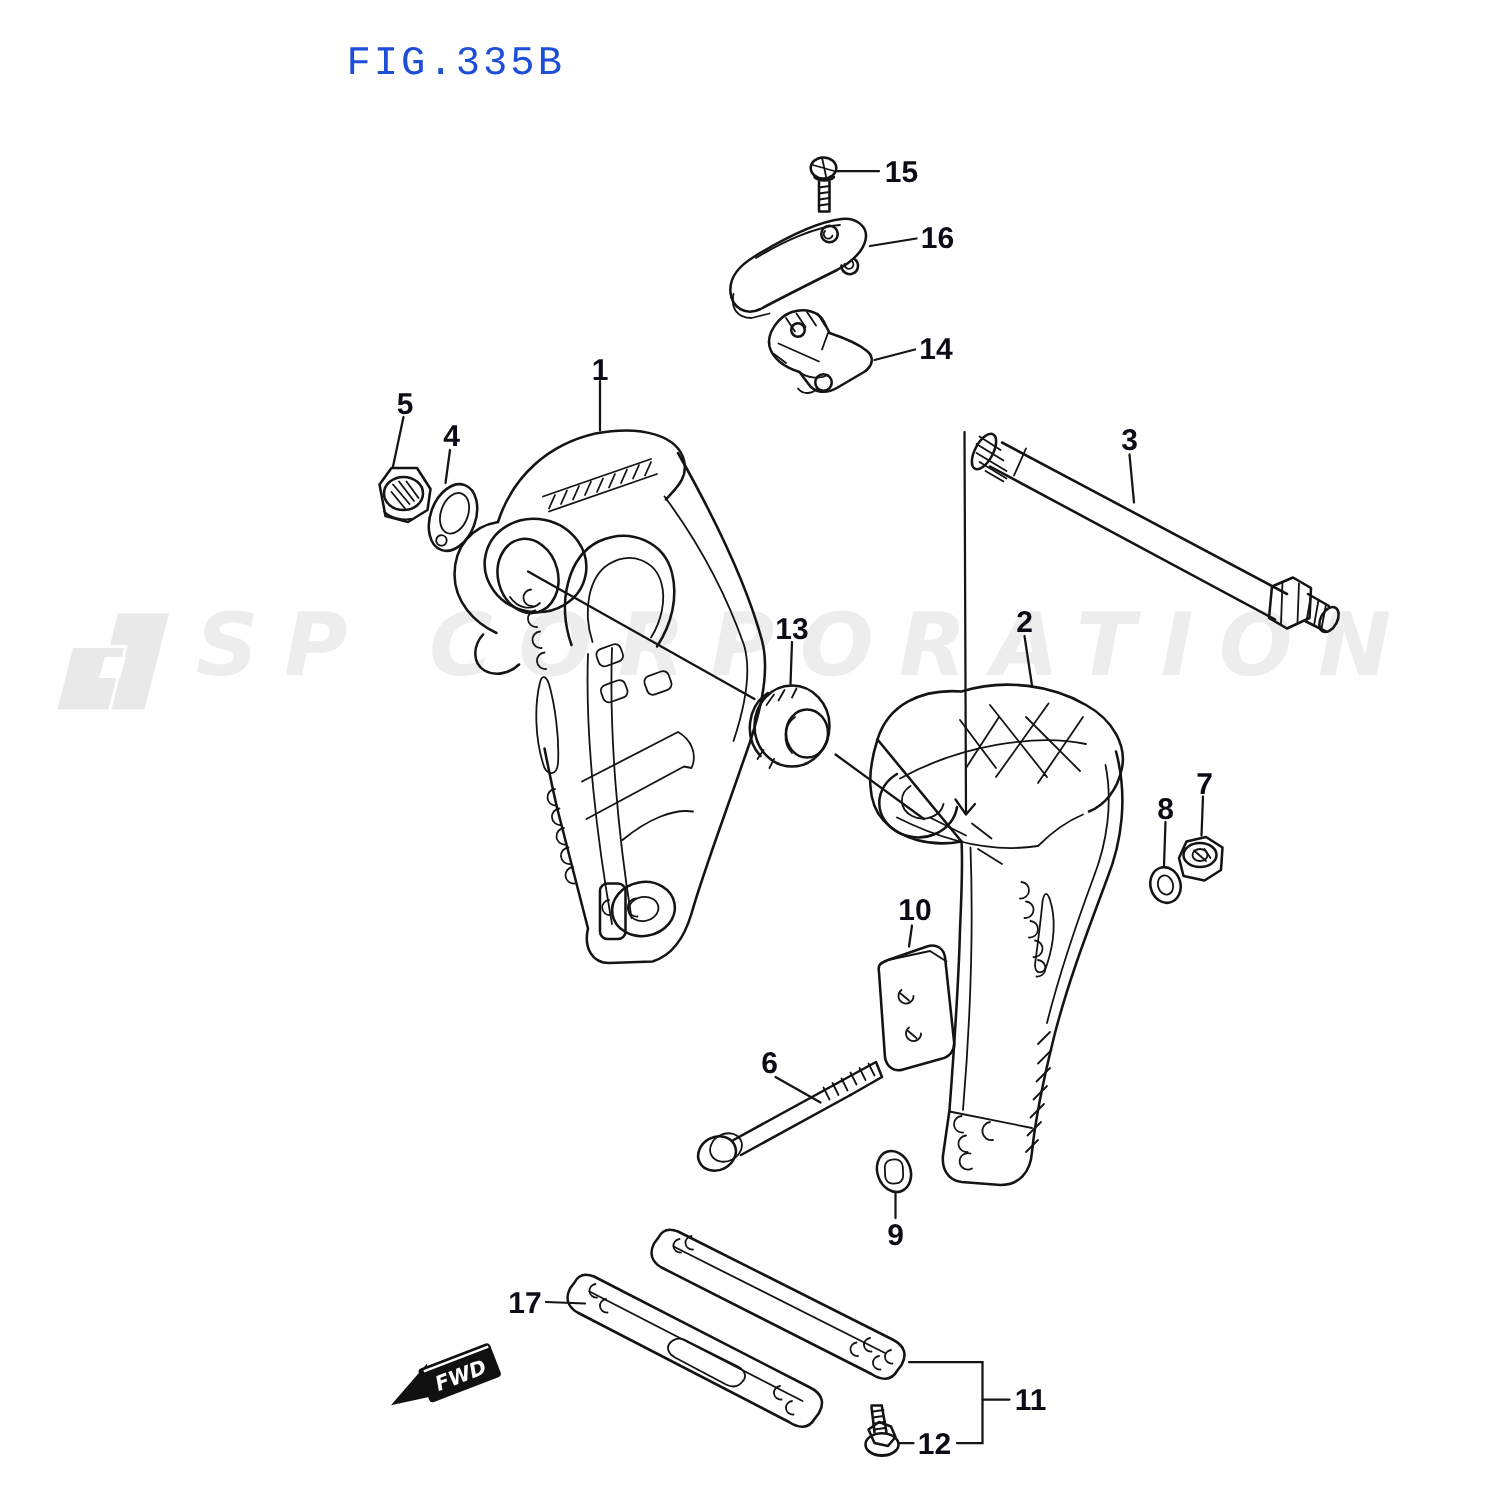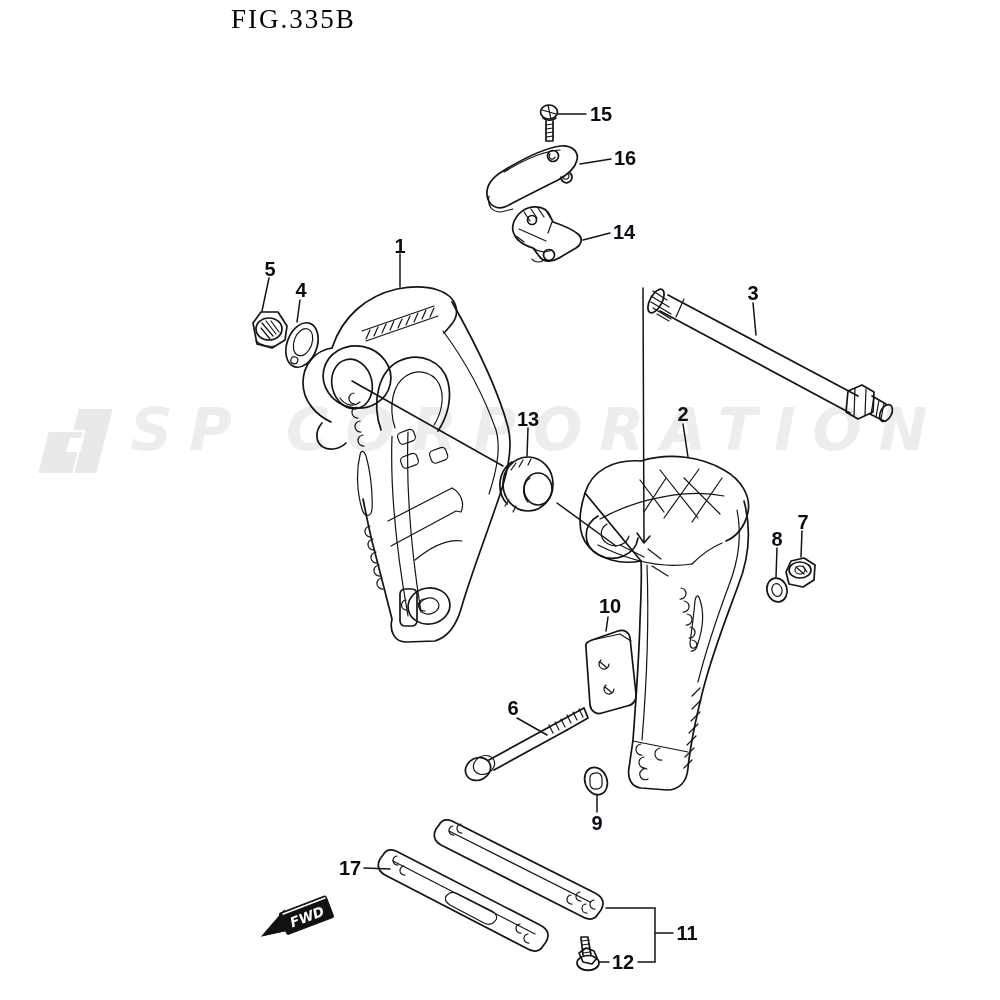--- a/index.html
+++ b/index.html
@@ -3,22 +3,22 @@
 <meta charset="utf-8">
 <style>
   html,body{margin:0;padding:0;background:#ffffff;}
   body{width:1000px;height:1000px;position:relative;font-family:"Liberation Sans","DejaVu Sans",sans-serif;overflow:hidden;}
   .stage{position:absolute;inset:0;}
   
   .watermark{position:absolute;left:0;top:0;width:800px;height:1000px;z-index:1;text-align:center;}
   .wm-text{position:absolute;left:92px;top:396px;font-size:58px;font-weight:bold;font-style:italic;
     letter-spacing:17px;color:#ededed;white-space:nowrap;font-family:"DejaVu Sans","Liberation Sans",sans-serif;}
   
-  .fig-title{position:absolute;left:231px;top:4px;font-size:27px;letter-spacing:2px;color:#000000;
-    font-weight:500;z-index:3;font-family:Liberation Serif, serif;}
+  .fig-title{position:absolute;left:231px;top:28px;font-size:27px;letter-spacing:2px;color:#1d4ed8;
+    font-weight:500;z-index:3;font-family:Liberation Mono, monospace;}
   svg{position:absolute;left:0;top:0;z-index:2;}
   .ln{fill:none;stroke:#141414;stroke-width:1.7;stroke-linecap:round;stroke-linejoin:round;}
   .thin{fill:none;stroke:#141414;stroke-width:1.2;stroke-linecap:round;stroke-linejoin:round;}
   .leader{fill:none;stroke:#141414;stroke-width:1.5;stroke-linecap:round;}
   .lbl{font-family:"Liberation Sans","DejaVu Sans",sans-serif;font-size:20px;font-weight:bold;fill:#0c0c16;}
   .fwd-black{fill:#111111;stroke:#111111;stroke-width:1;}
   .fwd-txt{font-family:"DejaVu Sans",sans-serif;font-size:13.5px;font-weight:bold;font-style:italic;fill:#ffffff;}
   .wm-shape{fill:#e9e9e9;stroke:#ffffff;stroke-width:2;}
 </style>
 </head>

